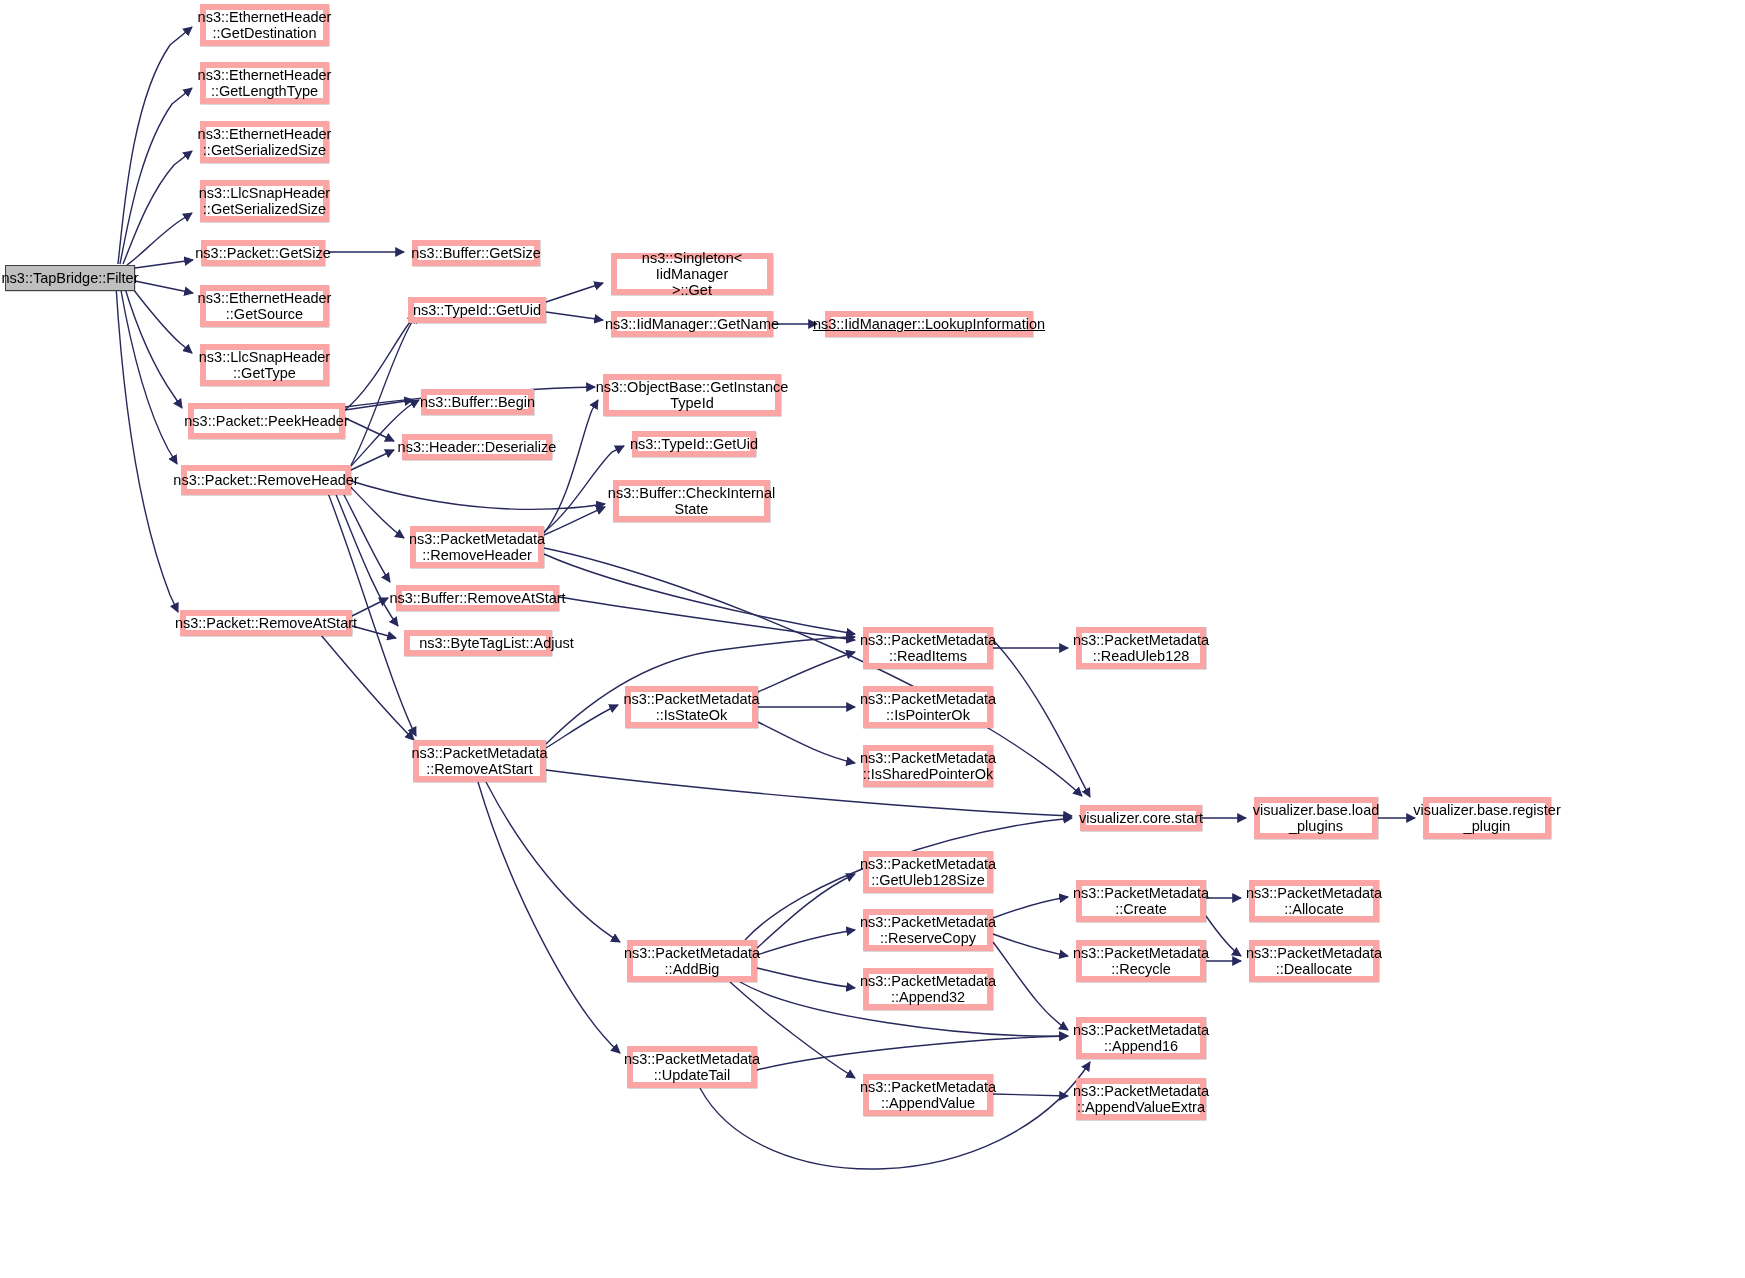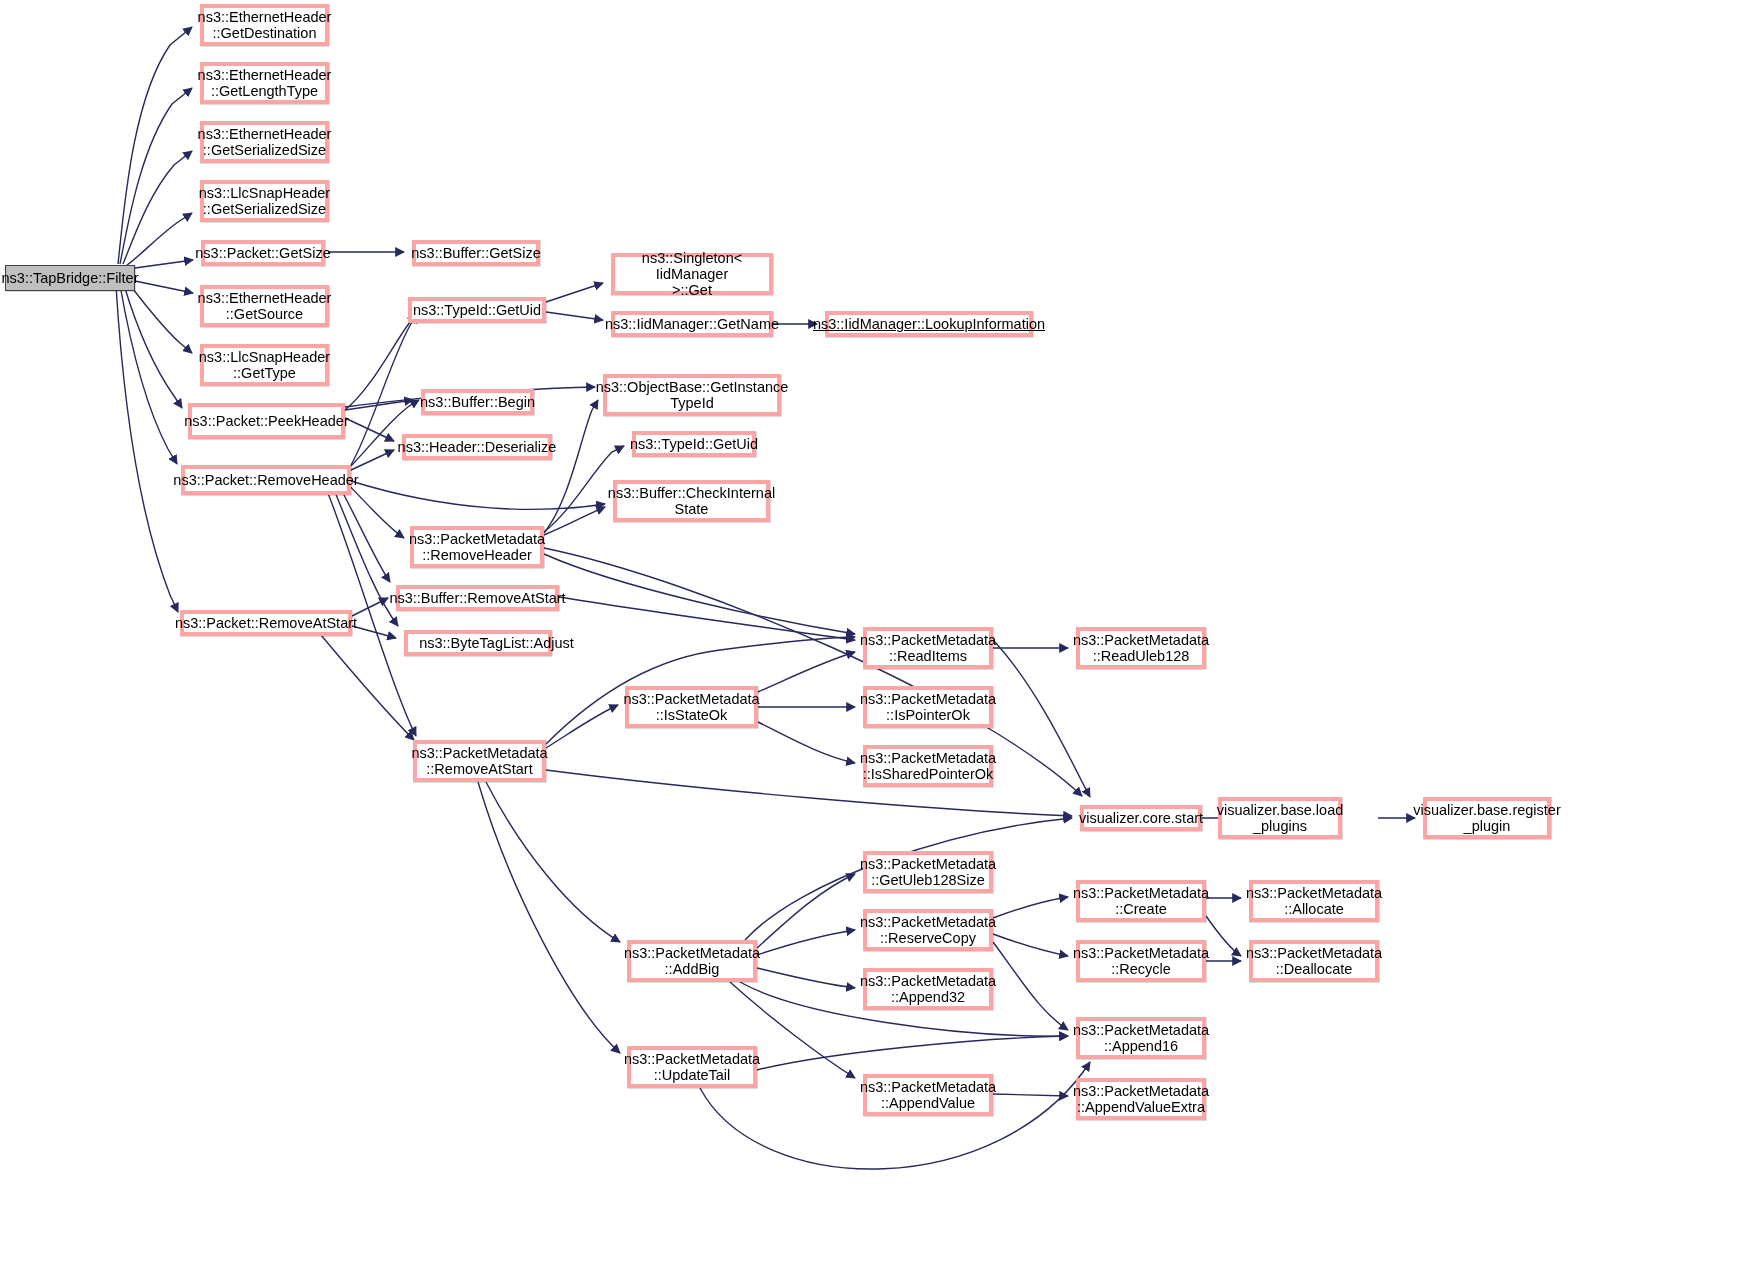--- a/index.html
+++ b/index.html
@@ -19,21 +19,21 @@
   svg#graph-canvas {
     position: absolute;
     left: 0;
     top: 0;
     width: 1745px;
     height: 1278px;
   }
   .node-box {
     position: absolute;
     box-sizing: border-box;
-    border: 4px solid #fca5a5;
+    border: 6px solid #fca5a5;
     background: #ffffff;
     color: #000000;
     display: flex;
     align-items: center;
     justify-content: center;
     text-align: center;
     font-size: 14.5px;
     line-height: 16px;
     letter-spacing: 0px;
     white-space: pre-line;
@@ -170,21 +170,21 @@
 State</div>
       <div class="node-box" style="left: 863px; top: 627px; width: 130px; height: 42px;">ns3::PacketMetadata
 ::ReadItems</div>
       <div class="node-box" style="left: 863px; top: 686px; width: 130px; height: 42px;">ns3::PacketMetadata
 ::IsPointerOk</div>
       <div class="node-box" style="left: 863px; top: 745px; width: 130px; height: 42px;">ns3::PacketMetadata
 ::IsSharedPointerOk</div>
       <div class="node-box" style="left: 1076px; top: 627px; width: 130px; height: 42px;">ns3::PacketMetadata
 ::ReadUleb128</div>
       <div class="node-box" style="left: 1080px; top: 805px; width: 122px; height: 26px;">visualizer.core.start</div>
-      <div class="node-box" style="left: 1218px; top: 797px; width: 124px; height: 42px;">visualizer.base.load
+      <div class="node-box" style="left: 1254px; top: 797px; width: 124px; height: 42px;">visualizer.base.load
 _plugins</div>
       <div class="node-box" style="left: 1423px; top: 797px; width: 128px; height: 42px;">visualizer.base.register
 _plugin</div>
       <div class="node-box" style="left: 863px; top: 851px; width: 130px; height: 42px;">ns3::PacketMetadata
 ::GetUleb128Size</div>
       <div class="node-box" style="left: 863px; top: 909px; width: 130px; height: 42px;">ns3::PacketMetadata
 ::ReserveCopy</div>
       <div class="node-box" style="left: 863px; top: 968px; width: 130px; height: 42px;">ns3::PacketMetadata
 ::Append32</div>
       <div class="node-box" style="left: 627px; top: 940px; width: 130px; height: 42px;">ns3::PacketMetadata

